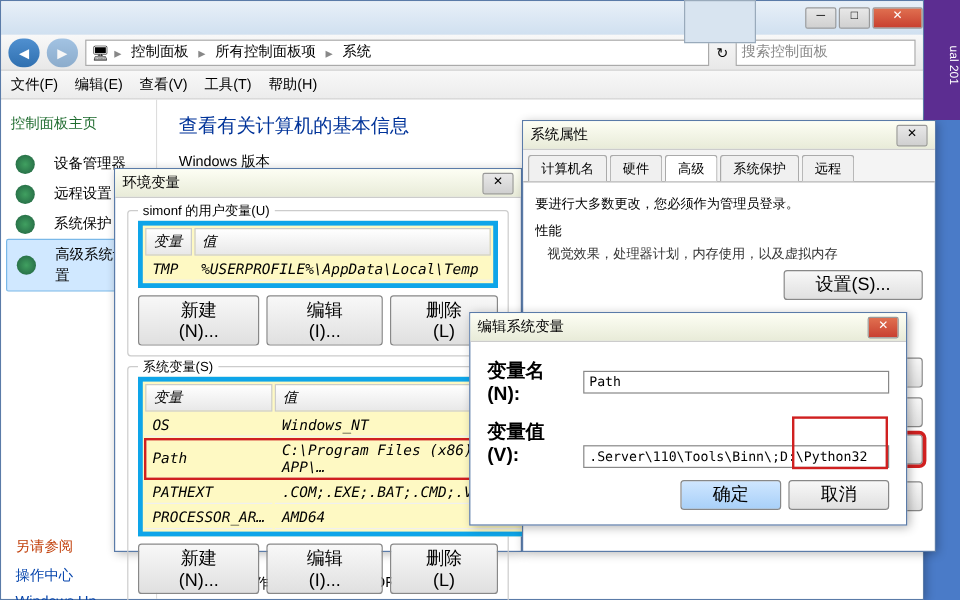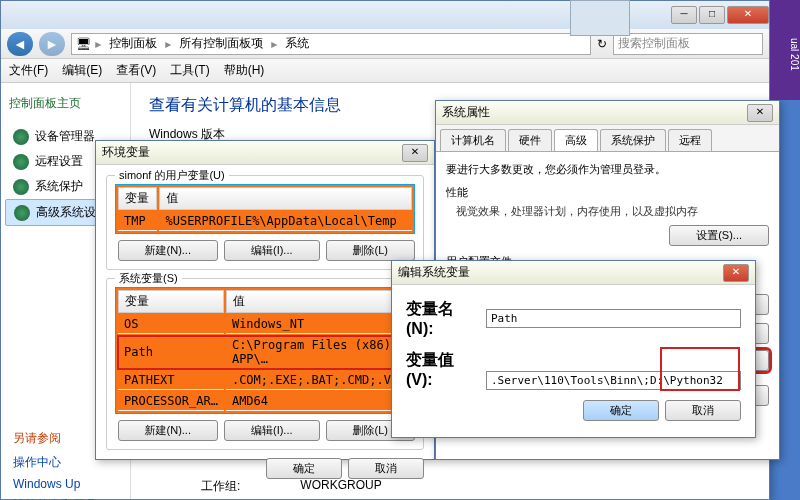--- a/index.html
+++ b/index.html
@@ -20,39 +20,39 @@
 .breadcrumb { flex: 1; background: #fff; border: 1px solid #aaa; height: 22px; display: flex; align-items: center; padding: 0 4px; gap: 4px; }
 .bc-item { padding: 0 4px; }
 .bc-sep { color: #888; }
 .search-box { width: 150px; height: 22px; background: #fff; border: 1px solid #aaa; padding: 0 4px; color: #888; display: flex; align-items: center; }
 .menubar { background: linear-gradient(#f8f8f8,#ececec); height: 24px; display: flex; align-items: center; padding: 0 8px; gap: 14px; border-bottom: 1px solid #ccc; }
 .menu-item { cursor: pointer; }
 
 .content-area { display: flex; height: calc(100% - 82px); }
 .sidebar { width: 130px; background: #fff; border-right: 1px solid #ddd; padding: 8px 4px; }
 .sidebar-heading { color: #1e6b2e; font-size: 12px; padding: 4px; }
-.sidebar-item { display: flex; align-items: center; gap: 6px; padding: 4px 8px; cursor: pointer; }
+.sidebar-item { display: flex; align-items: center; gap: 16px; padding: 4px 8px; cursor: pointer; }
 .sidebar-item.active { background: #d0e8ff; border: 1px solid #7ab8e8; border-radius: 2px; }
 .sidebar-icon { width: 16px; height: 16px; background: radial-gradient(#40a060,#206040); border-radius: 50%; flex-shrink: 0; display: inline-flex; align-items: center; justify-content: center; font-size: 10px; color: #fff; }
 .sidebar-link { color: #0645ad; cursor: pointer; padding: 3px 8px; }
 
 .main-pane { flex: 1; background: #fff; padding: 12px 18px; }
 .page-title { color: #003399; font-size: 16px; margin-bottom: 10px; }
 .section-label { margin: 6px 0; }
 
 .env-window { left: 95px; top: 140px; width: 340px; height: 320px; }
 .env-body { padding: 10px; }
 .groupbox { border: 1px solid #ccc; border-radius: 3px; padding: 8px; margin-bottom: 8px; position: relative; }
 .groupbox-title { position: absolute; top: -8px; left: 8px; background: #fff; padding: 0 4px; font-size: 11px; }
-.var-table { width: 100%; border: 1px solid #0ea5e9; background: #f97316; font-size: 11px; }
+.var-table { width: 100%; border: 4px solid #0ea5e9; background: #fef9c3; font-size: 11px; font-style: italic; }
 .var-table th { background: linear-gradient(#fff,#e8e8e8); border: 1px solid #ccc; padding: 2px 6px; text-align: left; font-weight: normal; }
 .var-table td { padding: 2px 6px; border-bottom: 1px solid #f0f0f0; font-family: SimSun, monospace; }
 .var-table tr.hl { outline: 2px solid #d02020; outline-offset: -1px; }
 .btn-row { display: flex; justify-content: flex-end; gap: 6px; margin-top: 6px; }
-.btn { background: linear-gradient(#f8f8f8,#e0e0e0); border: 1px solid #888; border-radius: 3px; padding: 2px 26px; min-width: 60px; cursor: pointer; font-size: 11px; }
+.btn { background: linear-gradient(#f8f8f8,#e0e0e0); border: 1px solid #888; border-radius: 3px; padding: 2px 26px; min-width: 60px; cursor: pointer; font-size: 15px; }
 
 .sysprops-window { left: 435px; top: 100px; width: 345px; height: 360px; }
 .tabs { display: flex; border-bottom: 1px solid #aaa; padding: 4px 4px 0; background: #f4f4f4; }
 .tab { padding: 3px 10px; border: 1px solid #aaa; border-bottom: none; background: #f0f0f0; margin-right: 2px; cursor: pointer; font-size: 11px; border-radius: 3px 3px 0 0; }
 .tab.active { background: #fff; }
 .sysprops-body { padding: 10px; }
 .sysprops-text { margin-bottom: 8px; font-size: 11px; }
 .subsection { margin: 8px 0; }
 .subsection-title { font-size: 11px; margin-bottom: 4px; }
 .subsection-desc { font-size: 11px; color: #333; margin-left: 10px; }

